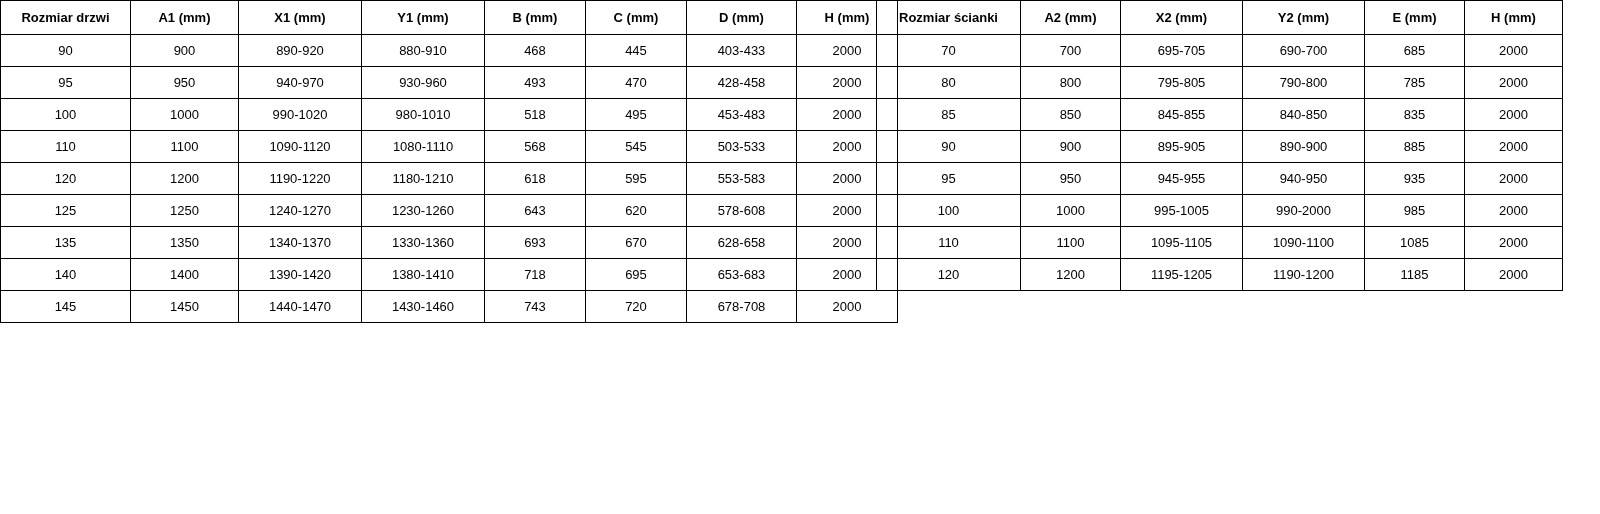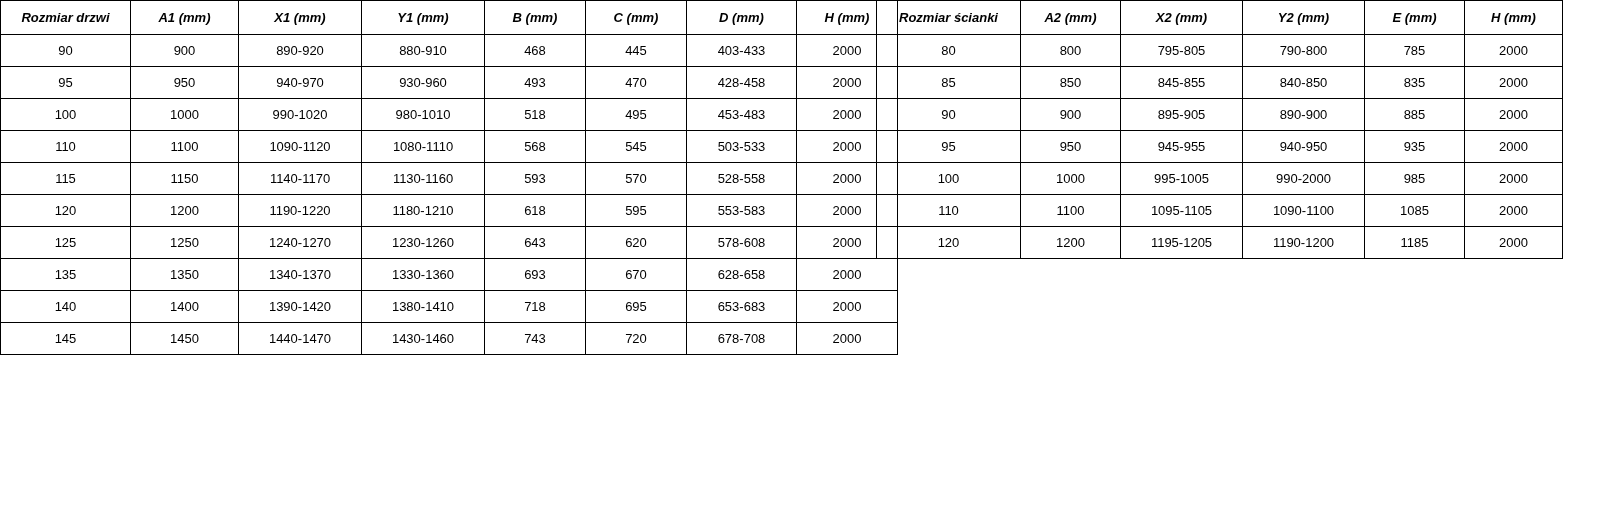--- a/index.html
+++ b/index.html
@@ -35,21 +35,20 @@
     text-align: center;
     vertical-align: middle;
     font-size: 13px;
     color: #000000;
     padding: 0;
     white-space: nowrap;
   }
   th {
     font-weight: bold;
     height: 33px;
-    font-style: italic;
   }
   td {
     font-weight: normal;
     height: 31px;
   }
 
   
   #doors-table col.c0 { width: 130px; }
   #doors-table col.c1 { width: 108px; }
   #doors-table col.c2 { width: 123px; }
@@ -131,30 +130,20 @@
             <td>110</td>
             <td>1100</td>
             <td>1090-1120</td>
             <td>1080-1110</td>
             <td>568</td>
             <td>545</td>
             <td>503-533</td>
             <td>2000</td>
           </tr>
           <tr>
-            <td>115</td>
-            <td>1150</td>
-            <td>1140-1170</td>
-            <td>1130-1160</td>
-            <td>593</td>
-            <td>570</td>
-            <td>528-558</td>
-            <td>2000</td>
-          </tr>
-          <tr>
             <td>120</td>
             <td>1200</td>
             <td>1190-1220</td>
             <td>1180-1210</td>
             <td>618</td>
             <td>595</td>
             <td>553-583</td>
             <td>2000</td>
           </tr>
           <tr>
@@ -216,20 +205,28 @@
             <th>Rozmiar ścianki</th>
             <th>A2 (mm)</th>
             <th>X2 (mm)</th>
             <th>Y2 (mm)</th>
             <th>E (mm)</th>
             <th>H (mm)</th>
           </tr>
       </thead>
       <tbody id="walls-body">
           <tr>
+            <td>70</td>
+            <td>700</td>
+            <td>695-705</td>
+            <td>690-700</td>
+            <td>685</td>
+            <td>2000</td>
+          </tr>
+          <tr>
             <td>80</td>
             <td>800</td>
             <td>795-805</td>
             <td>790-800</td>
             <td>785</td>
             <td>2000</td>
           </tr>
           <tr>
             <td>85</td>
             <td>850</td>

